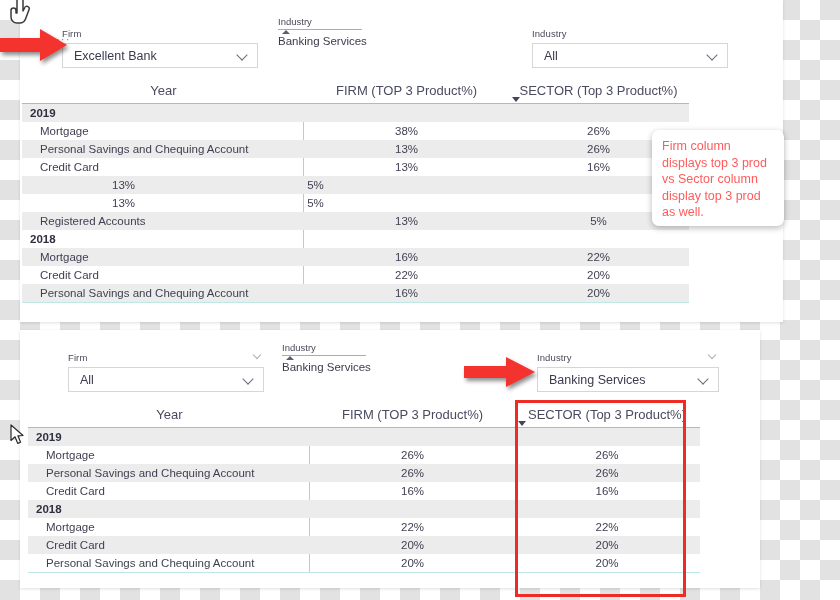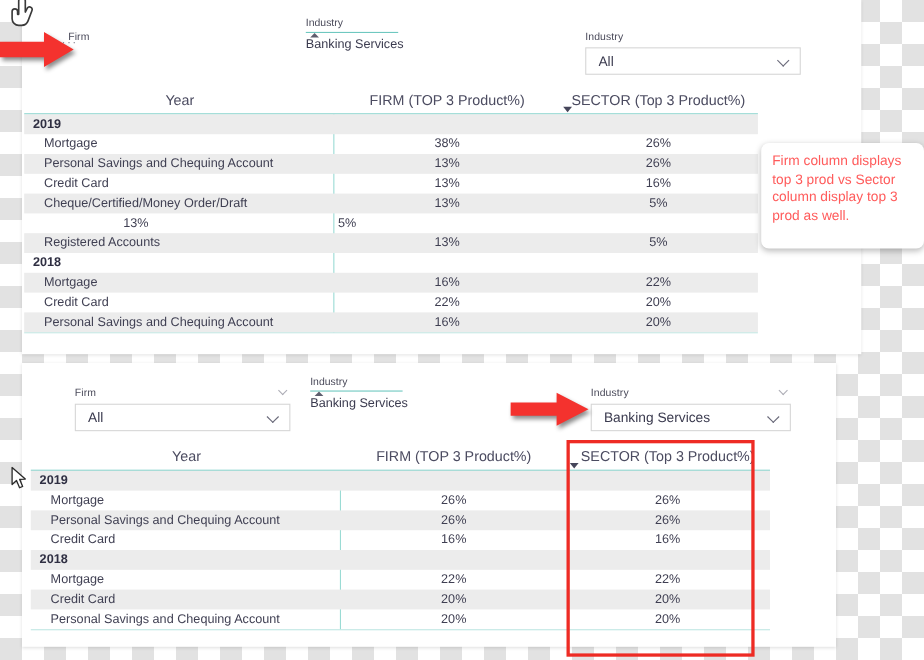--- a/index.html
+++ b/index.html
@@ -221,20 +221,24 @@
 </style>
 </head>
 <body>
 
 <div class="panel" id="panel-top">
 
   <div class="slicer" style="left:42px; top:14px; width:196px;">
     <div class="slicer-header-row">
       <span class="slicer-label">Firm</span>
     </div>
+    <div class="dropdown">
+      <span class="dd-value">Excellent Bank</span>
+      <span class="chev"></span>
+    </div>
   </div>
   <div class="dots" style="left:36px; top:36px;">···</div>
 
   <div class="slicer slicer-list" style="left:258px; top:16px; width:84px;">
     <div class="sl-head">Industry</div>
     <div class="sl-rule">
       <span class="sl-caret"></span>
     </div>
     <div class="sl-item">Banking Services</div>
   </div>
@@ -272,21 +276,20 @@
           <span class="c-label" style="width: 283px;">Personal Savings and Chequing Account</span>
           <span class="c-val" style="width: 203px;">13%</span>
           <span class="c-val" style="width: 181px;">26%</span>
         </div>
         <div class="m-row">
           <span class="c-label" style="width: 283px;">Credit Card</span>
           <span class="c-val" style="width: 203px;">13%</span>
           <span class="c-val" style="width: 181px;">16%</span>
         </div>
         <div class="m-row alt">
-          <span class="c-label" style="width: 283px;">Cheque/Certified/Money Order/Draft</span>
           <span class="c-val" style="width: 203px;">13%</span>
           <span class="c-val" style="width: 181px;">5%</span>
         </div>
         <div class="m-row">
           <span class="c-val" style="width: 203px;">13%</span>
           <span class="c-val" style="width: 181px;">5%</span>
         </div>
         <div class="m-row alt">
           <span class="c-label" style="width: 283px;">Registered Accounts</span>
           <span class="c-val" style="width: 203px;">13%</span>
@@ -396,21 +399,21 @@
         <div class="m-row">
           <span class="c-label" style="width: 283px;">Personal Savings and Chequing Account</span>
           <span class="c-val" style="width: 203px;">20%</span>
           <span class="c-val" style="width: 186px;">20%</span>
         </div>
       </div>
     <div class="m-bottom-rule"></div>
   </div>
 </div>
 
-<div class="callout" style="left:692px; top:130px; width:148px; height:96px;">
+<div class="callout" style="left:652px; top:130px; width:132px; height:96px;">
   <span>Firm column displays top 3 prod vs Sector column display top 3 prod as well.</span>
 </div>
 
 <div class="arrow" style="left:0px; top:28px;">
   <svg width="68" height="34" viewBox="0 0 68 34" xmlns="http://www.w3.org/2000/svg">
     <path d="M0 10 L40 10 L40 1 L67 17 L40 33 L40 24 L0 24 Z" fill="#f4322e"></path>
   </svg>
 </div>
 
 <div class="arrow" style="left:464px; top:356px;">

